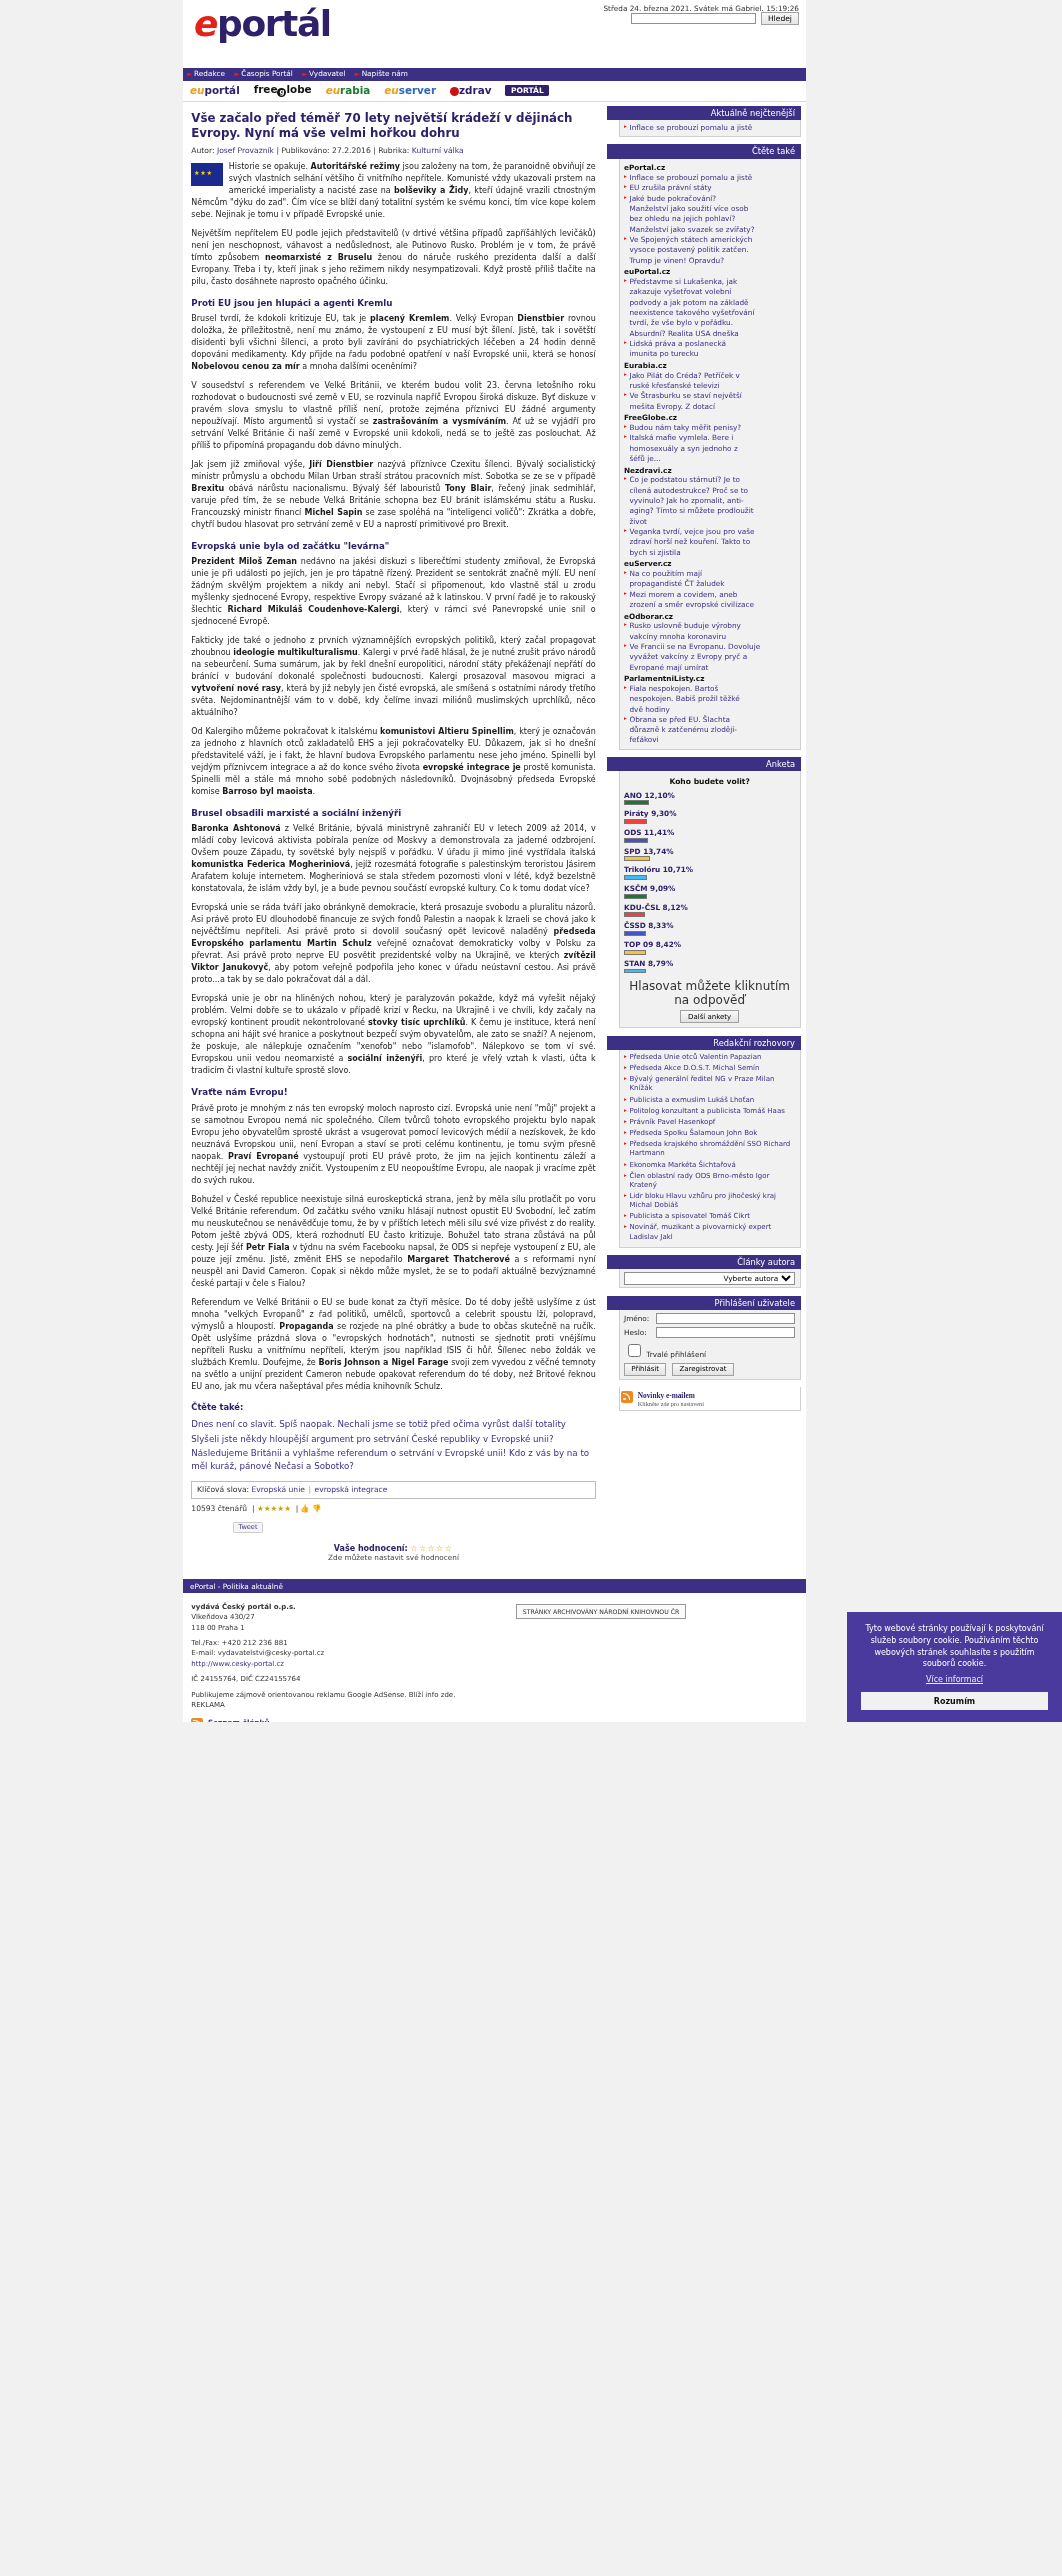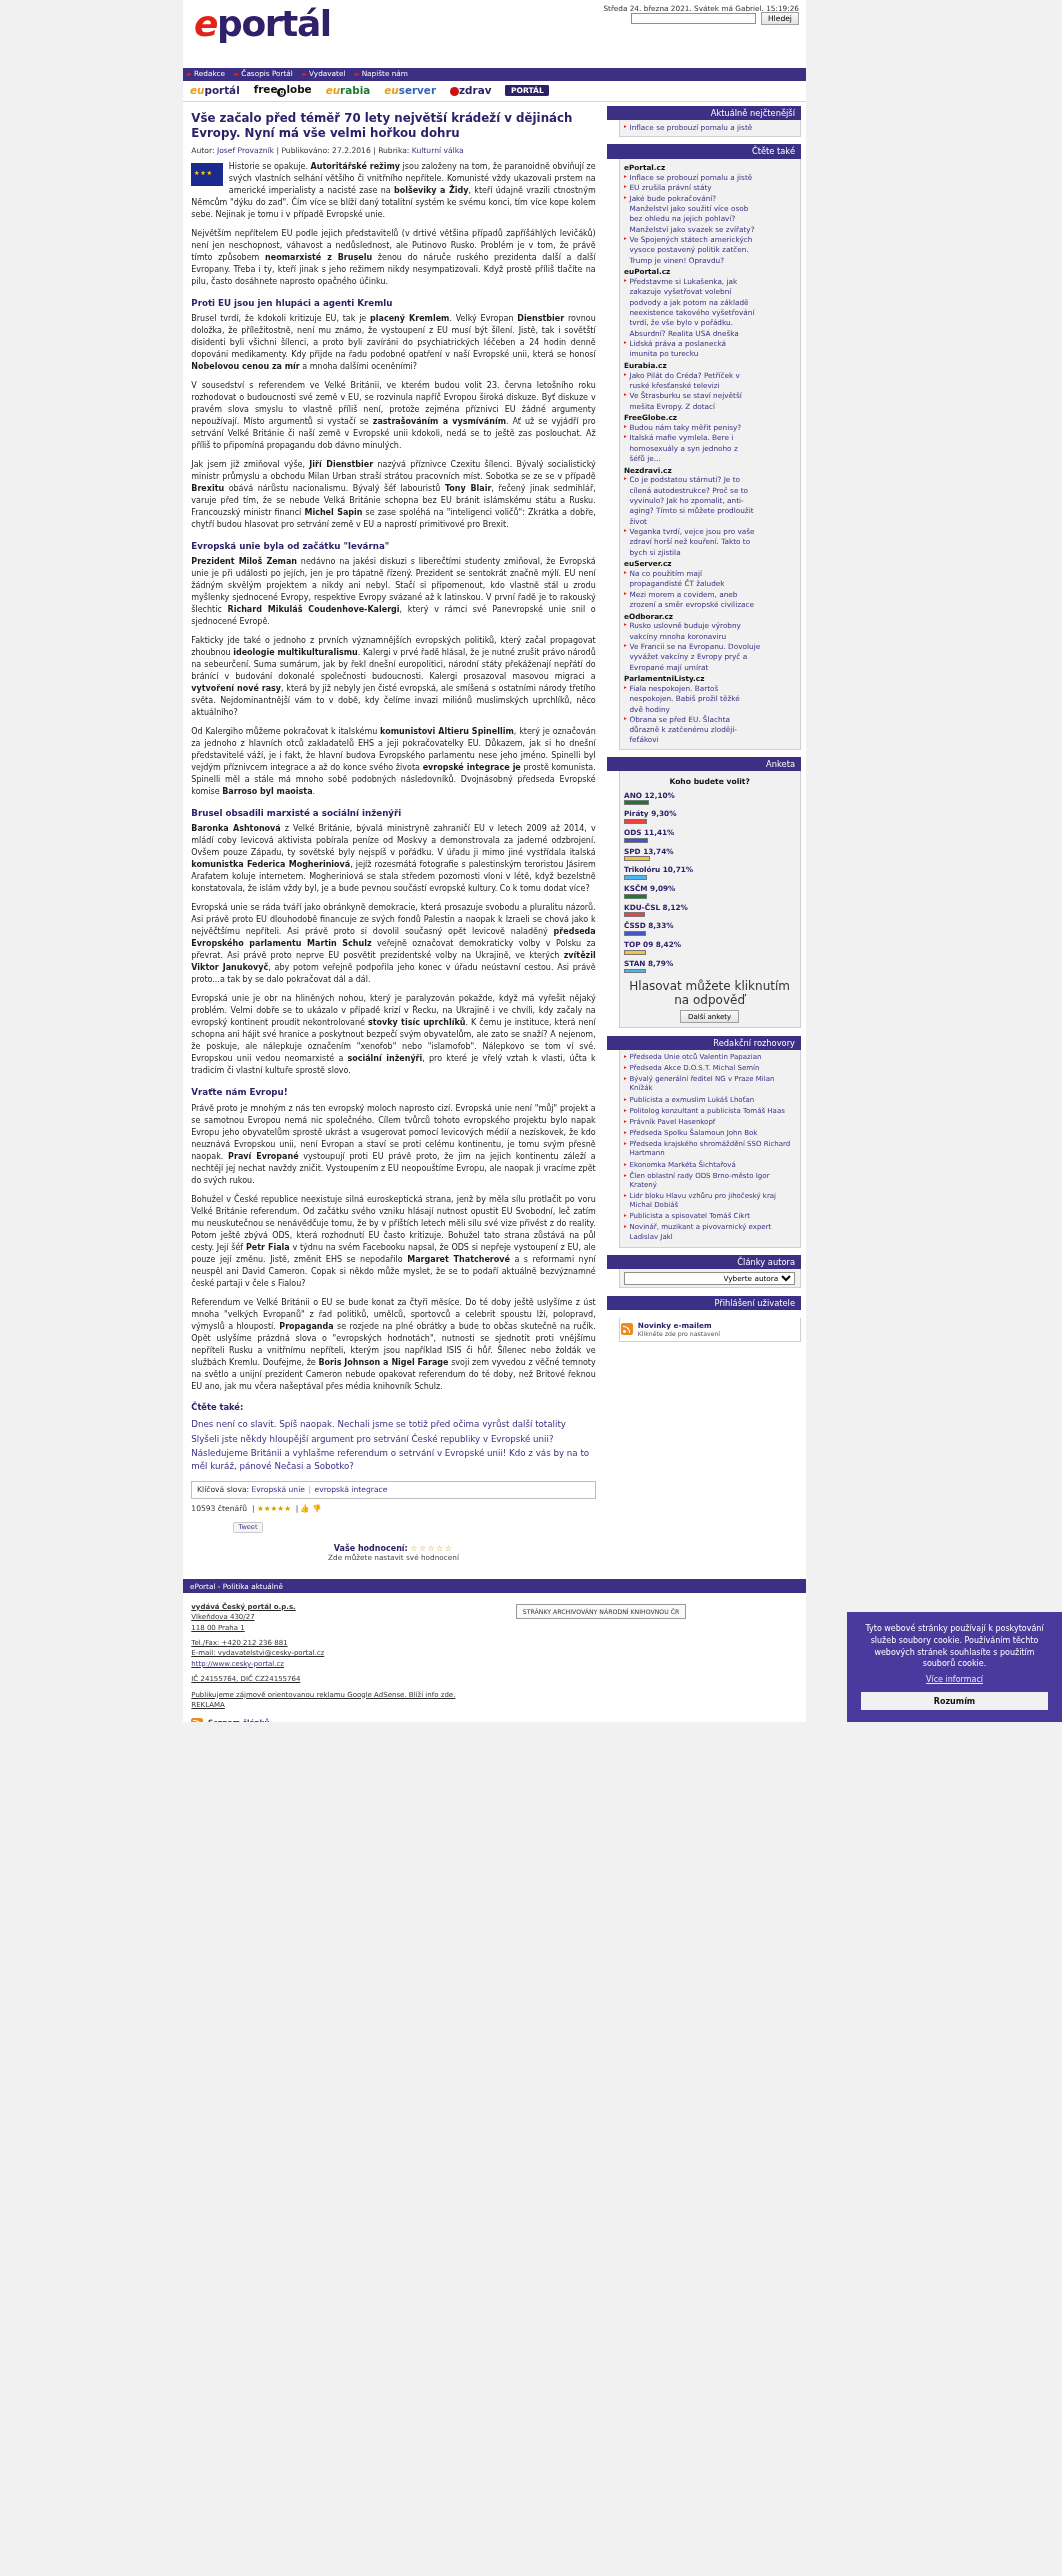--- a/index.html
+++ b/index.html
@@ -130,33 +130,33 @@
   
   .frow { display:flex; align-items:center; margin-bottom:2.8px; font-size:7.3px; }
   .frow label { width:32px; color:#222; }
   .frow input[type=text], .frow input[type=password] {
     flex:1; height:11px; border:0.7px solid #8f8f8f; font-size:7.3px; padding:0 2.1px; }
   .fchk { font-size:7.3px; margin:1.4px 0 3.5px 0; }
   .fbtns button { font-size:7px; padding:1.4px 6.2px; margin-right:3.5px;
     border:0.7px solid #a0a0a0; background:linear-gradient(#fafafa,#e2e2e2);
     font-family:"DejaVu Sans", sans-serif; cursor:pointer; }
 
-  .rssrow { display:flex; align-items:center; gap:4.8px; padding:3.5px 1.4px; }
+  .rssrow { display:flex; gap:4.8px; padding:3.5px 1.4px;font-family:Liberation Serif, serif; }
   .rss { width:11.8px; height:11.8px; background:#f08a1d; border-radius:2.1px; position:relative;
          flex:0 0 auto; }
   .rss::before { content:""; position:absolute; left:2.1px; bottom:2.1px; width:2.8px; height:2.8px;
          background:#fff; border-radius:50%; }
   .rss::after { content:""; position:absolute; left:2.1px; bottom:2.1px; width:6.2px; height:6.2px;
          border:1.4px solid #fff; border-left:none; border-bottom:none; border-radius:0 6.2px 0 0; }
   .rsstxt .t1 { font-size:7.3px; color:#2f2069; font-weight:bold; }
   .rsstxt .t2 { font-size:6.2px; color:#555; }
 
   
   .footbar { background:#3b3084; color:#fff; font-size:7.3px; padding:2.8px 7px; }
-  .footer { background:#fff; display:flex; padding:8.3px 8.3px 18px 8.3px;text-decoration:underline; }
+  .footer { background:#fff; display:flex; padding:8.3px 8.3px 18px 8.3px; }
   .footer-l { width:325px; font-size:7px; line-height:1.5; color:#333; }
   .footer-l a { color:#3b3084; }
   .footer-r { flex:1; padding-top:2.8px; }
   .nklbadge { border:0.7px solid #999; background:#fafafa; font-size:6.2px; color:#333;
               padding:2.8px 5.5px; display:inline-block; }
   .footer .ftitle { font-weight:bold; }
   .footer .fgap { height:4.8px; }
   .seznam { display:flex; align-items:center; gap:4.8px; margin-top:7px; }
   .seznam .lnk { font-size:7.3px; color:#3b3084; font-weight:bold; }
 
@@ -432,20 +432,38 @@
         <div class="box-h">Články autora</div>
         <div class="box-b">
           <select class="sel">
             <option>Vyberte autora</option>
           </select>
         </div>
       </div>
 
       <div class="box">
         <div class="box-h">Přihlášení uživatele</div>
+        <div class="box-b">
+          <div class="frow">
+            <label>Jméno:</label>
+            <input type="text" style="">
+          </div>
+          <div class="frow">
+            <label>Heslo:</label>
+            <input type="password" style="">
+          </div>
+          <div class="fchk">
+            <input type="checkbox" style="">
+            <span>Trvalé přihlášení</span>
+          </div>
+          <div class="fbtns">
+            <button>Přihlásit</button>
+            <button>Zaregistrovat</button>
+          </div>
+        </div>
       </div>
 
       <div class="box">
         <div class="box-b white rssrow">
           <span class="rss"></span>
           <span class="rsstxt">
             <div class="t1">Novinky e-mailem</div>
             <div class="t2">Klikněte zde pro nastavení</div>
           </span>
         </div>

